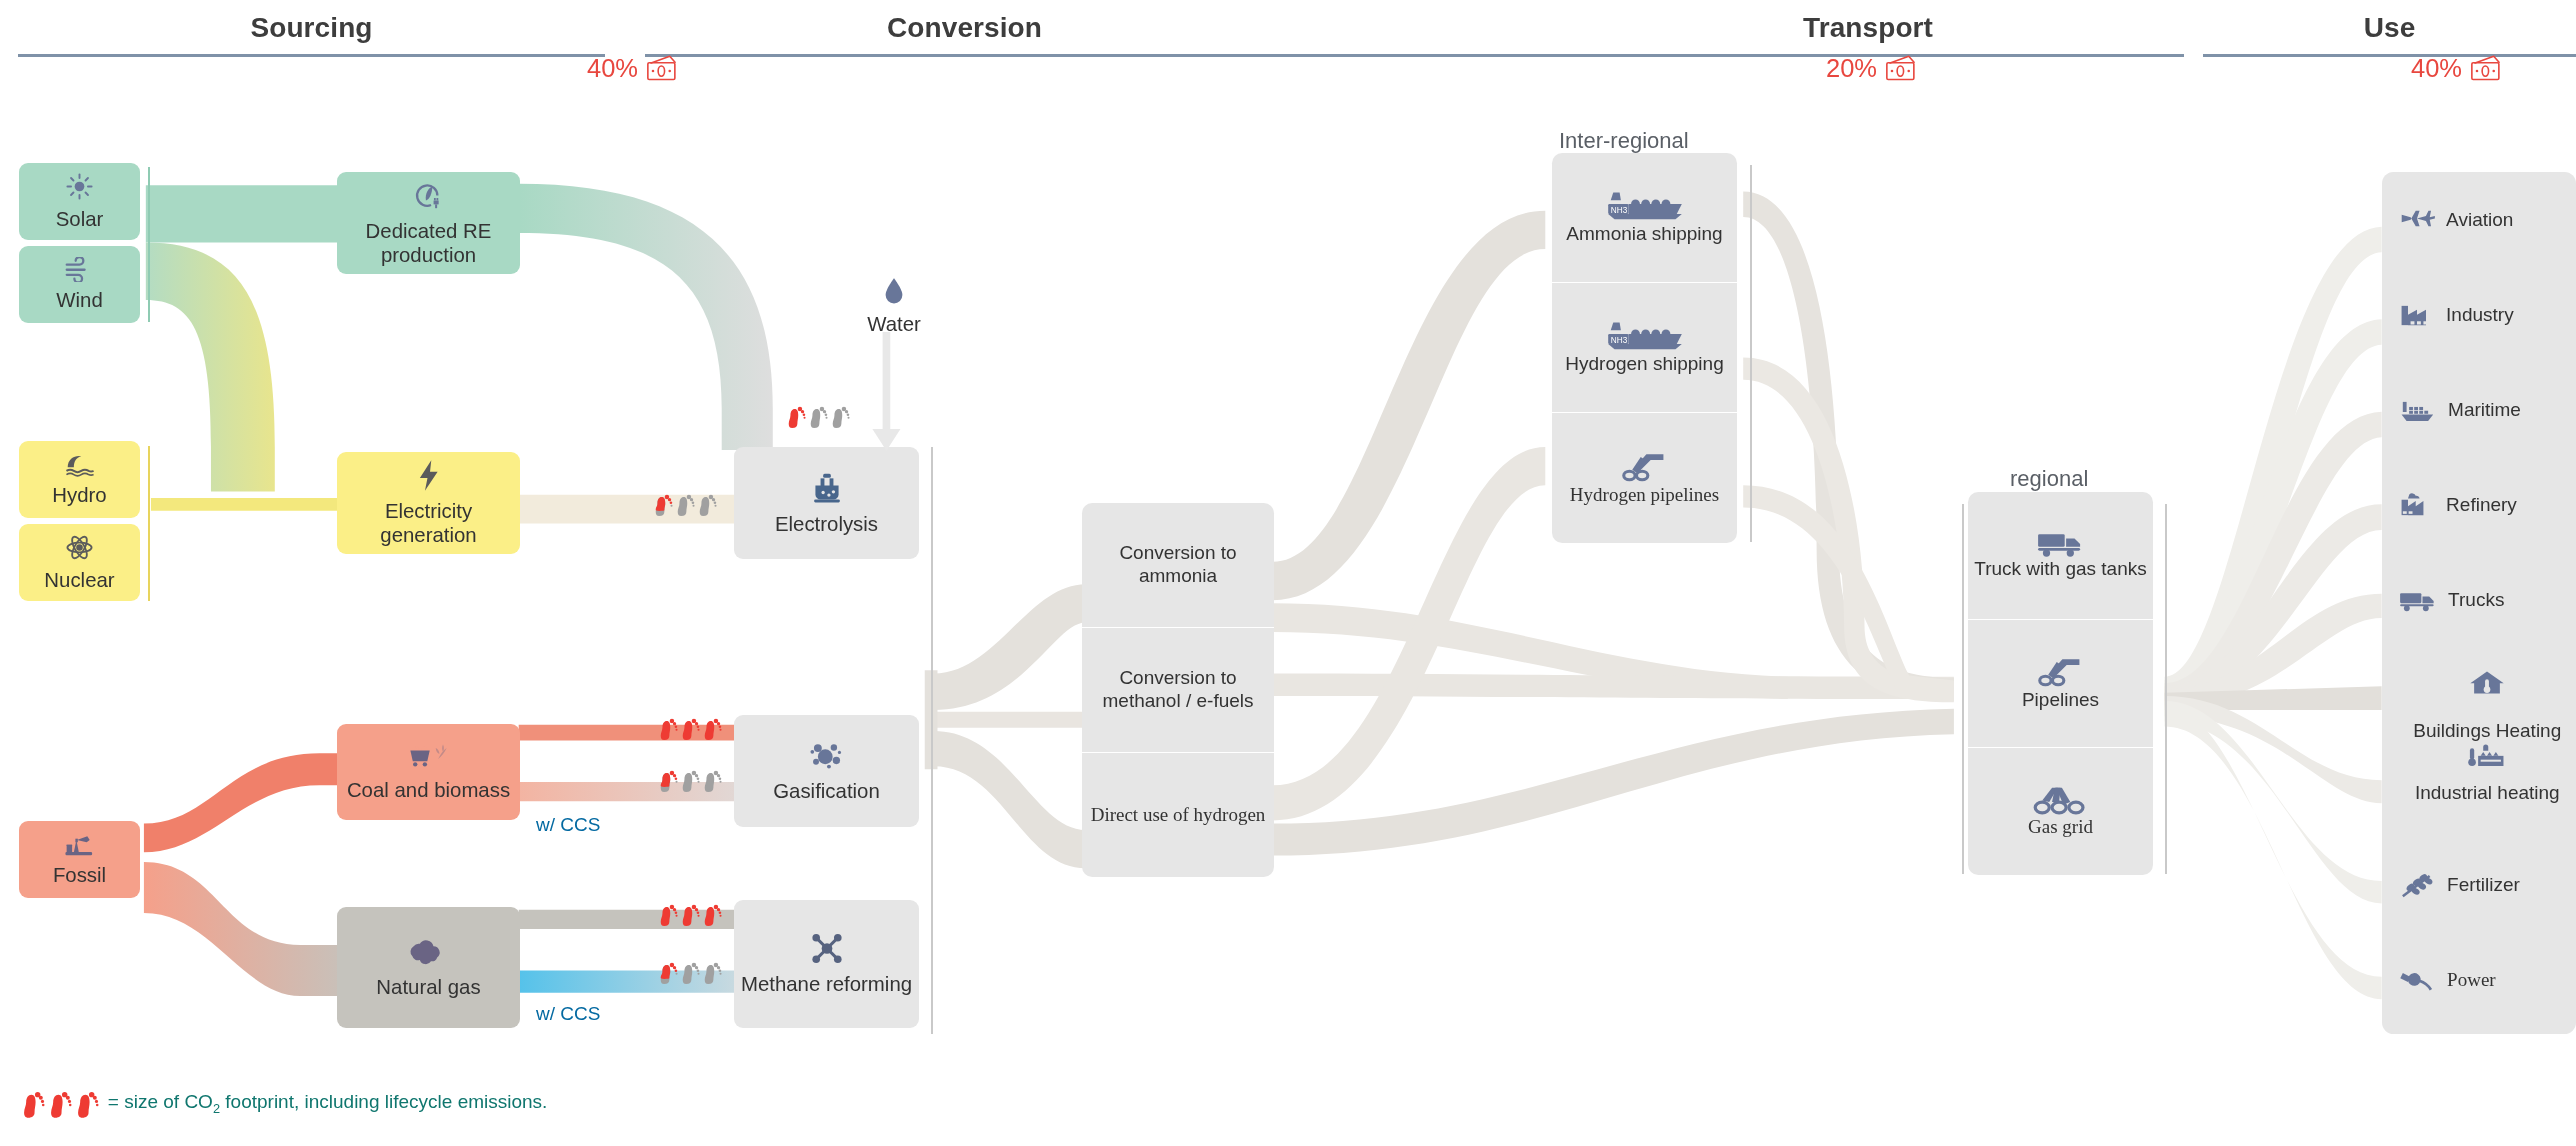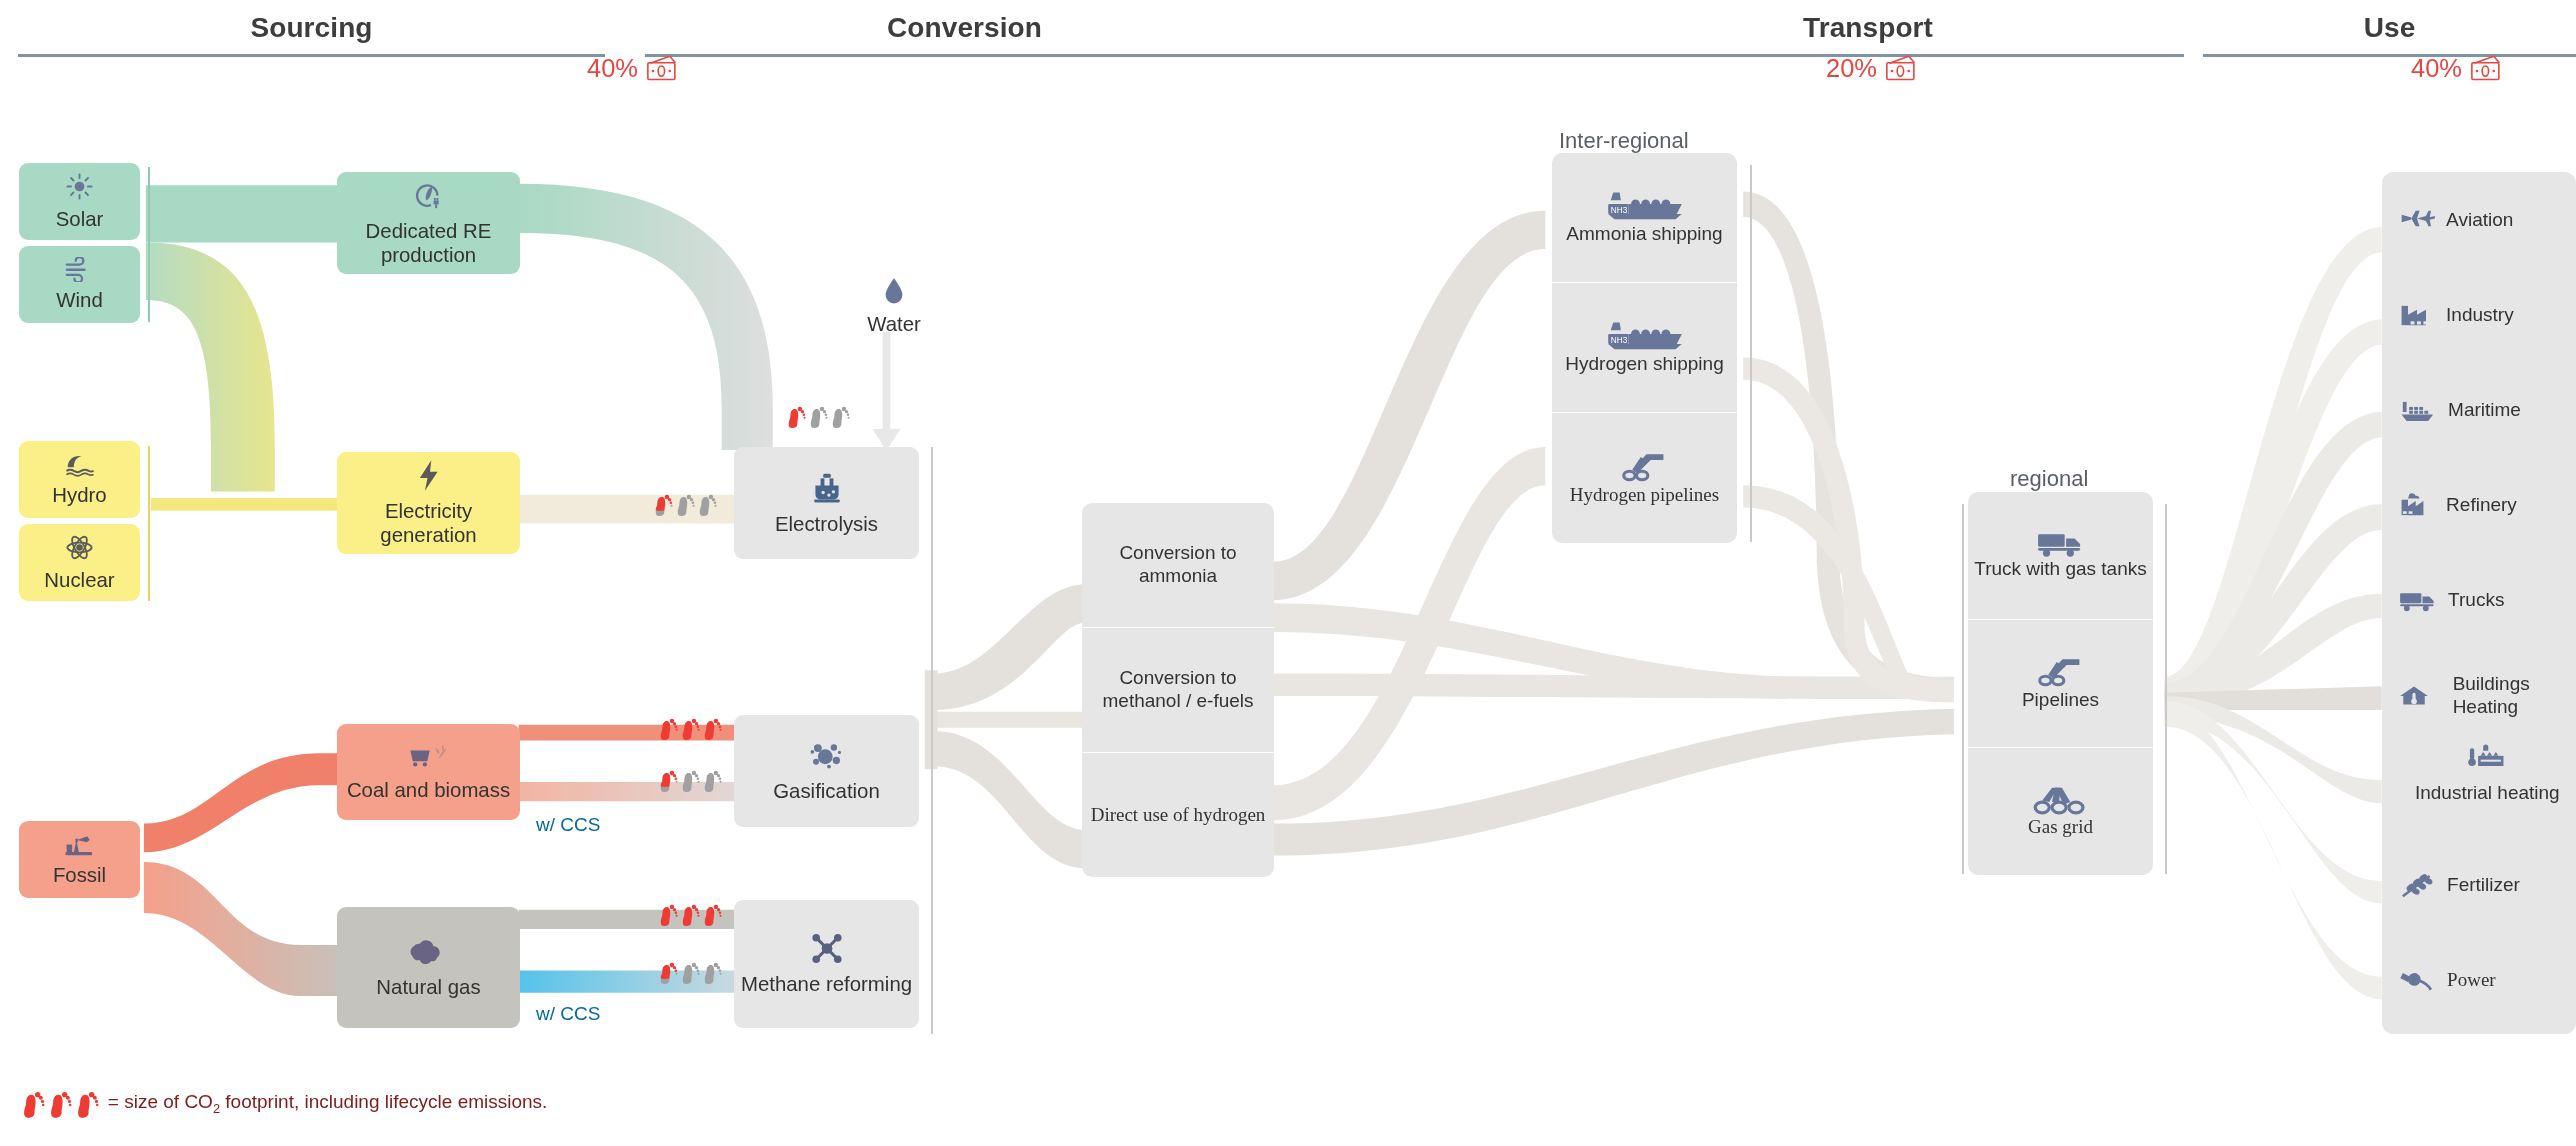--- a/index.html
+++ b/index.html
@@ -69,21 +69,21 @@
     position: absolute; font-size: 22px; color: #5a5f66; white-space: nowrap;
   }
 
   
   .fp-row { position: absolute; display: flex; gap: 3.2px; align-items: flex-end; }
   .fp { width: 19px; height: 28px; display: block; }
 
   
   .legend { position: absolute; display: flex; align-items: center; gap: 9px; }
   .legend .fp-big { width: 23px; height: 34px; }
-  .legend .txt { font-size: 19px; color: #7f1d1d; white-space: nowrap; }
+  .legend .txt { font-size: 19px; color: #0f766e; white-space: nowrap; }
   .legend .txt sub { font-size: 12.8px; }
 
   svg.flows { position: absolute; left: 0; top: 0; width: 2576px; height: 1146px; pointer-events: none; }
   svg.flows-front { z-index: 3; }
 </style>
 </head>
 <body>
 
 <div id="stage">
 
@@ -669,21 +669,21 @@
     <div class="seg" style="height:95px; flex-direction:row; gap:11.5px; justify-content:flex-start; padding-left:16.6px; border-bottom:none;">
       <svg width="38" height="24" viewBox="0 0 34 20" fill="#687699">
         <rect x="1" y="3" width="19" height="9" rx="1"></rect>
         <path d="M21 6 h6 l4 4 v2 h-10 z"></path>
         <rect x="1" y="12.8" width="30" height="2" rx="1"></rect>
         <circle cx="7" cy="16.5" r="2.6"></circle>
           <circle cx="24" cy="16.5" r="2.6"></circle>
       </svg>
       <span>Trucks</span>
     </div>
-    <div class="seg" style="height:95px; flex-direction:row; gap:24px; justify-content:flex-end; padding-left:16.6px; border-bottom:none; text-align:left;">
+    <div class="seg" style="height:95px; flex-direction:column; gap:24px; justify-content:flex-end; padding-left:16.6px; border-bottom:none; text-align:left;">
       <svg width="36" height="27" viewBox="0 0 28 21" fill="#687699">
         <path d="M14 2 L27 11 h-3 v8 h-20 v-8 h-3 z"></path>
         <rect x="12.5" y="8" width="3" height="7" rx="1.5" fill="#e6e6e6"></rect>
         <circle cx="14" cy="16" r="2.6" fill="#e6e6e6"></circle>
       </svg>
       <span>Buildings Heating</span>
     </div>
     <div class="seg" style="height:95px; flex-direction:column; gap:11.5px; justify-content:flex-start; padding-left:16.6px; border-bottom:none; text-align:left;">
       <svg width="38" height="27" viewBox="0 0 30 21" fill="#687699">
         <rect x="1.5" y="4" width="3.4" height="9" rx="1.7"></rect>

